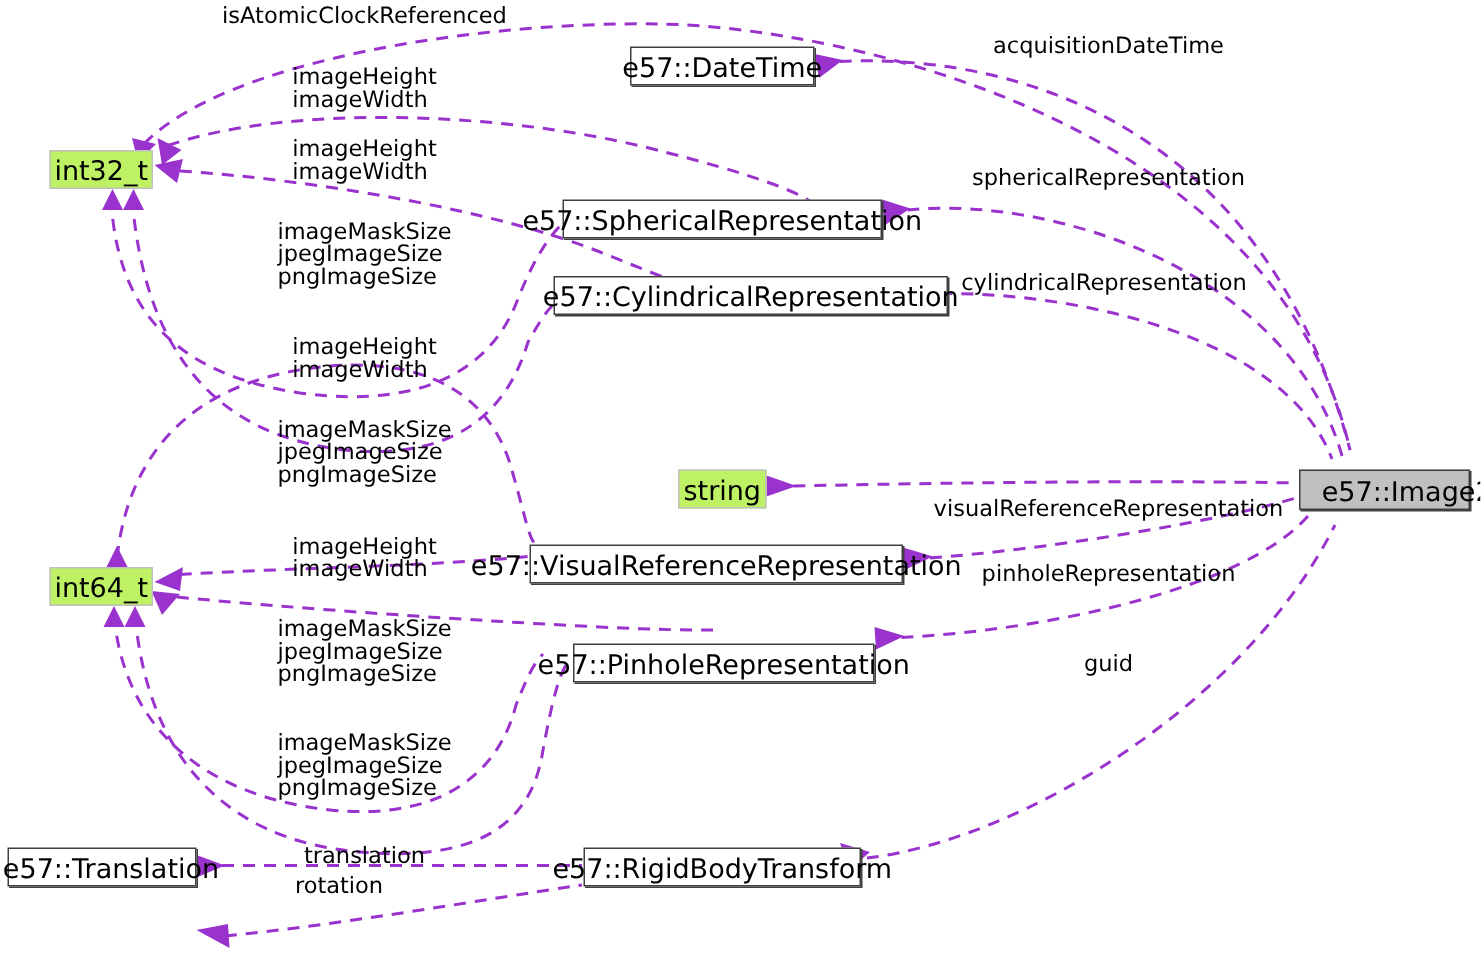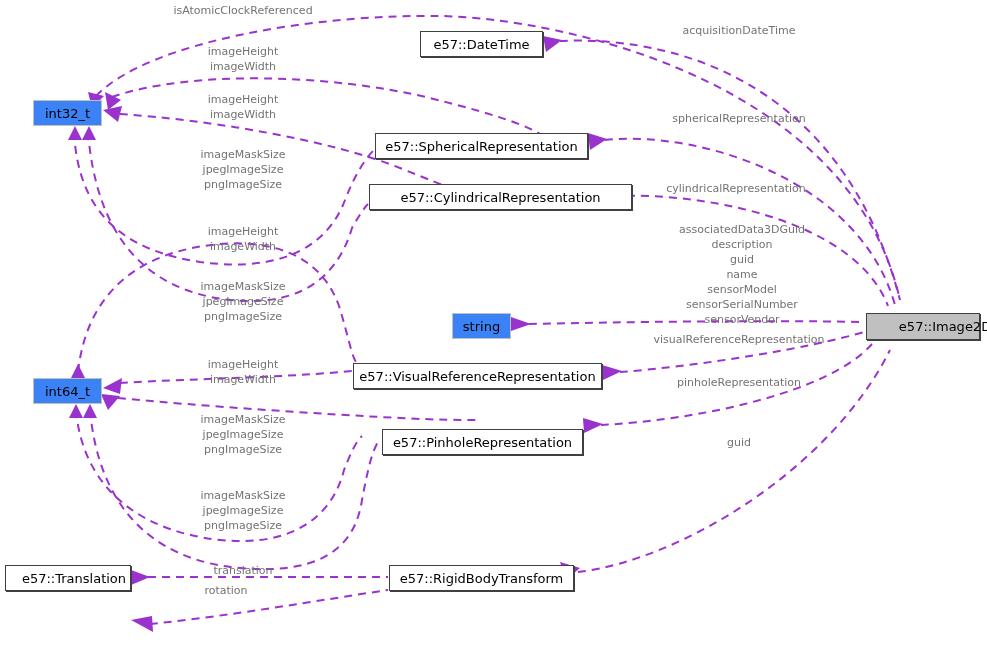--- a/index.html
+++ b/index.html
@@ -28,45 +28,45 @@
     stroke-dasharray: 8,6;
   }
   .arrow-head {
     fill: #9A32CD;
     stroke: none;
   }
   .node-box {
     position: absolute;
     box-sizing: border-box;
     display: flex;
-    align-items: center;
+    align-items: flex-end;
     justify-content: center;
     white-space: nowrap;
-    font-size: 13px;
+    font-size: 18px;
     color: #000000;
     background: #ffffff;
     border: 1px solid #404040;
     box-shadow: 1px 1px 0 0 #404040;
   }
   .node-box.plain {
     border: 1px solid #C0C0C0;
     box-shadow: none;
-    background: #3b82f6;
+    background: #bef264;
   }
   .node-box.highlight {
     background: #C0C0C0;
     border: 1px solid #404040;
     box-shadow: 1px 1px 0 0 #404040;
     padding-left: 44px;
   }
   .edge-label {
     position: absolute;
-    font-size: 11px;
-    color: #737373;
-    text-align: center;
+    font-size: 15px;
+    color: #000000;
+    text-align: left;
     line-height: 15px;
     white-space: nowrap;
     transform: translateX(-50%);
   }
   .edge-label .lbl-line { display: block; }
 </style>
 </head>
 <body>
 
 <div id="diagram-root">
@@ -238,29 +238,20 @@
   </div>
 
   <div class="edge-label" style="left:739px; top:111px;">
     <span class="lbl-line">sphericalRepresentation</span>
   </div>
 
   <div class="edge-label" style="left:736px; top:181px;">
     <span class="lbl-line">cylindricalRepresentation</span>
   </div>
 
-  <div class="edge-label" style="left:742px; top:222px;">
-    <span class="lbl-line">associatedData3DGuid</span>
-    <span class="lbl-line">description</span>
-    <span class="lbl-line">guid</span>
-    <span class="lbl-line">name</span>
-    <span class="lbl-line">sensorModel</span>
-    <span class="lbl-line">sensorSerialNumber</span>
-    <span class="lbl-line">sensorVendor</span>
-  </div>
 
   <div class="edge-label" style="left:739px; top:332px;">
     <span class="lbl-line">visualReferenceRepresentation</span>
   </div>
 
   <div class="edge-label" style="left:739px; top:375px;">
     <span class="lbl-line">pinholeRepresentation</span>
   </div>
 
   <div class="edge-label" style="left:739px; top:435px;">

